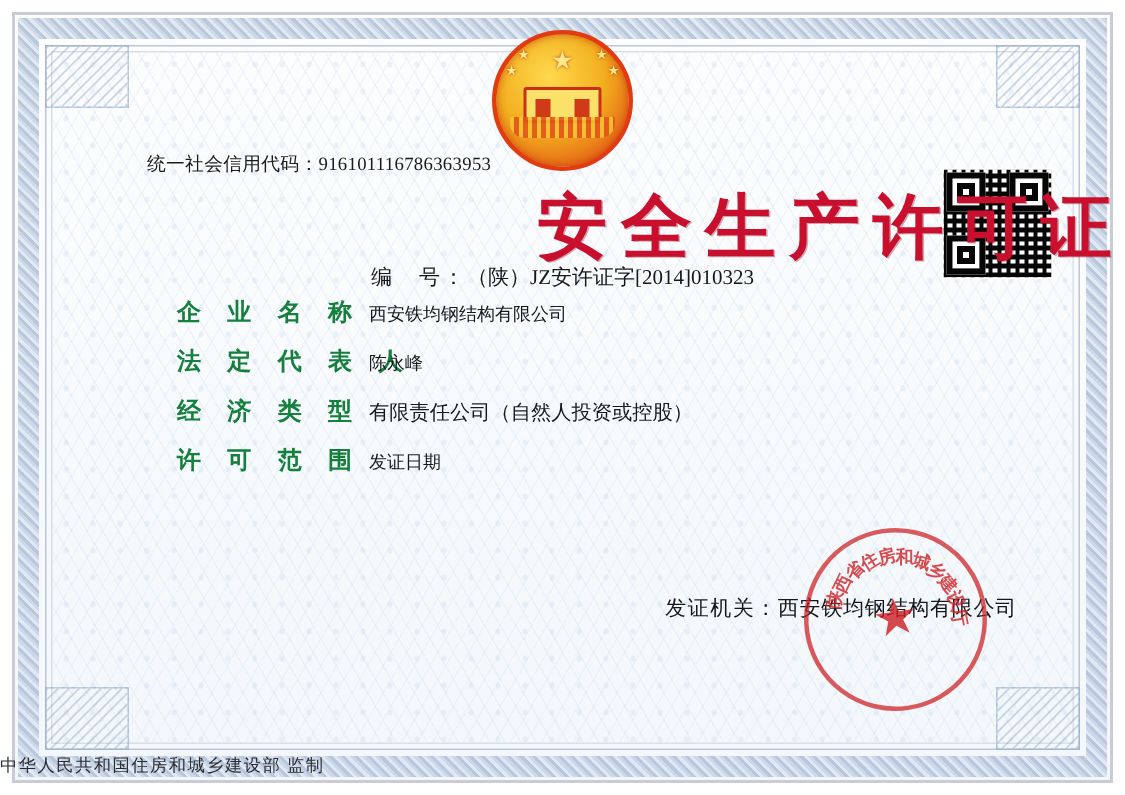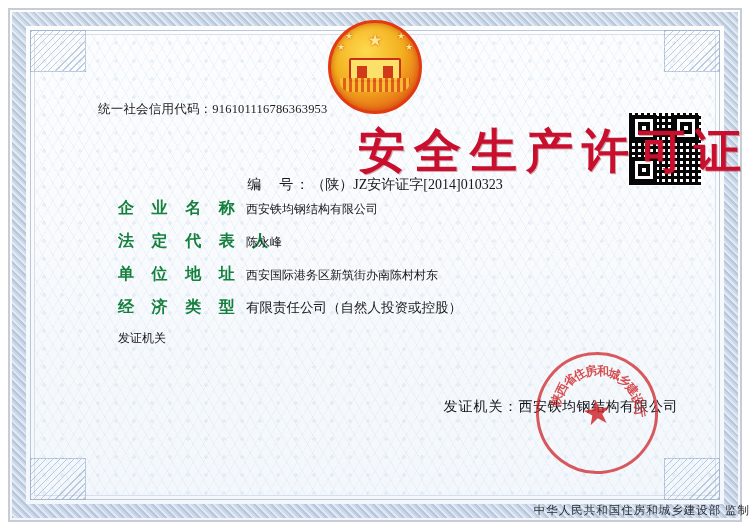--- a/index.html
+++ b/index.html
@@ -308,21 +308,21 @@
     font-family: "DejaVu Serif", serif;
     font-weight: bold;
     transform-origin: 0 0;
   }
 
   
   .footer {
     position: absolute;
     left: 0; right: 0;
     bottom: 12px;
-    text-align: right;
+    text-align: left;
     font-size: 11.5px;
     color: #2a2b30;
     letter-spacing: 1px;
   }
 </style>
 </head>
 <body>
 
 <div class="cert">
 
@@ -367,32 +367,29 @@
     <div class="row">
       <div class="flabel">企 业 名 称</div>
       <div class="fvalue">西安铁均钢结构有限公司</div>
     </div>
 
     <div class="row">
       <div class="flabel">法 定 代 表 人</div>
       <div class="fvalue">陈永峰</div>
     </div>
 
-    <div class="row">
-      <div class="flabel">单 位 地 址</div>
-      <div class="fvalue">西安国际港务区新筑街办南陈村村东</div>
-    </div>
 
     <div class="row">
       <div class="flabel">经 济 类 型</div>
       <div class="fvalue small">有限责任公司（自然人投资或控股）</div>
     </div>
 
     <div class="row">
-      <div class="fvalue">发证机关</div>
+      <div class="flabel">许 可 范 围</div>
+      <div class="fvalue">发证日期</div>
     </div>
 
 
   </div>
 
   <div class="issuer">
     <div>
       <span class="ilabel">发证机关：</span><span class="ivalue">西安铁均钢结构有限公司</span>
     </div>
   </div>

